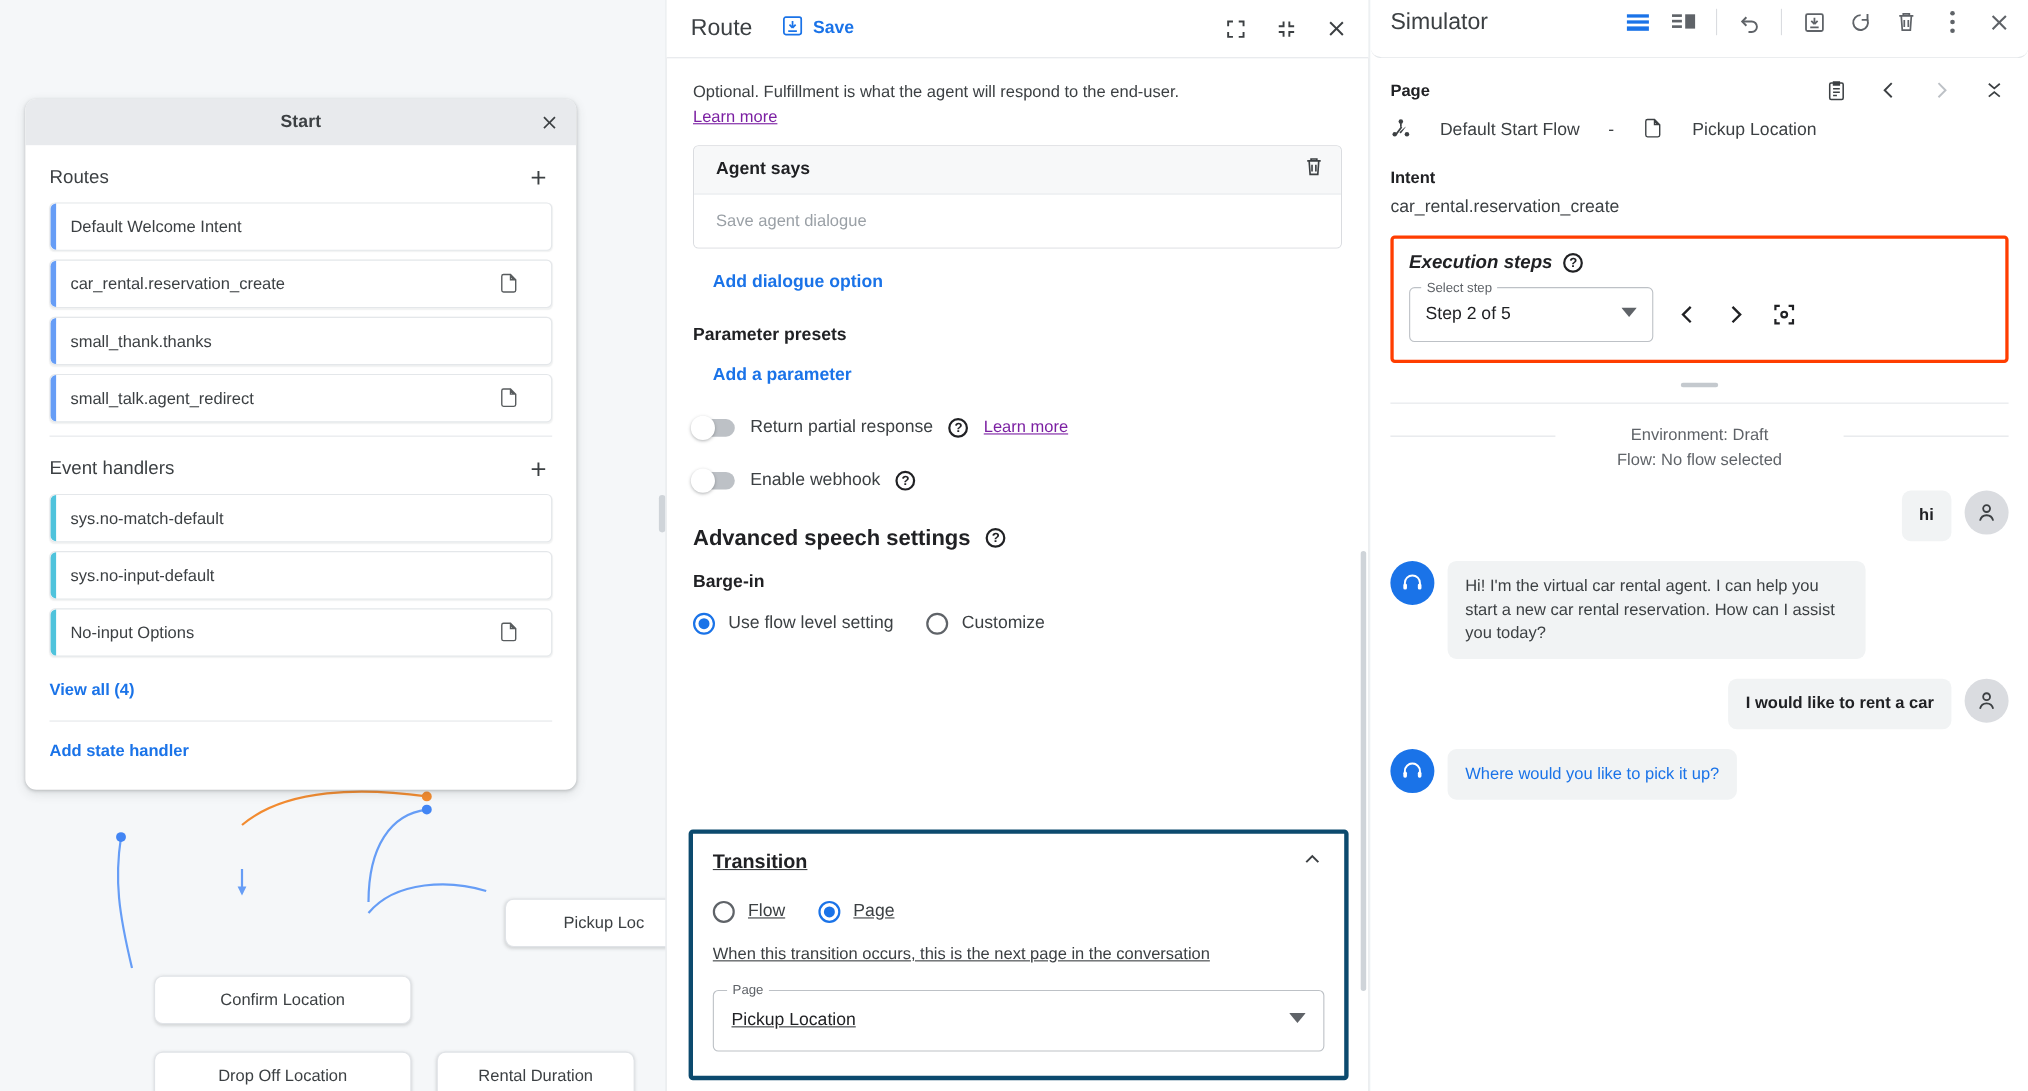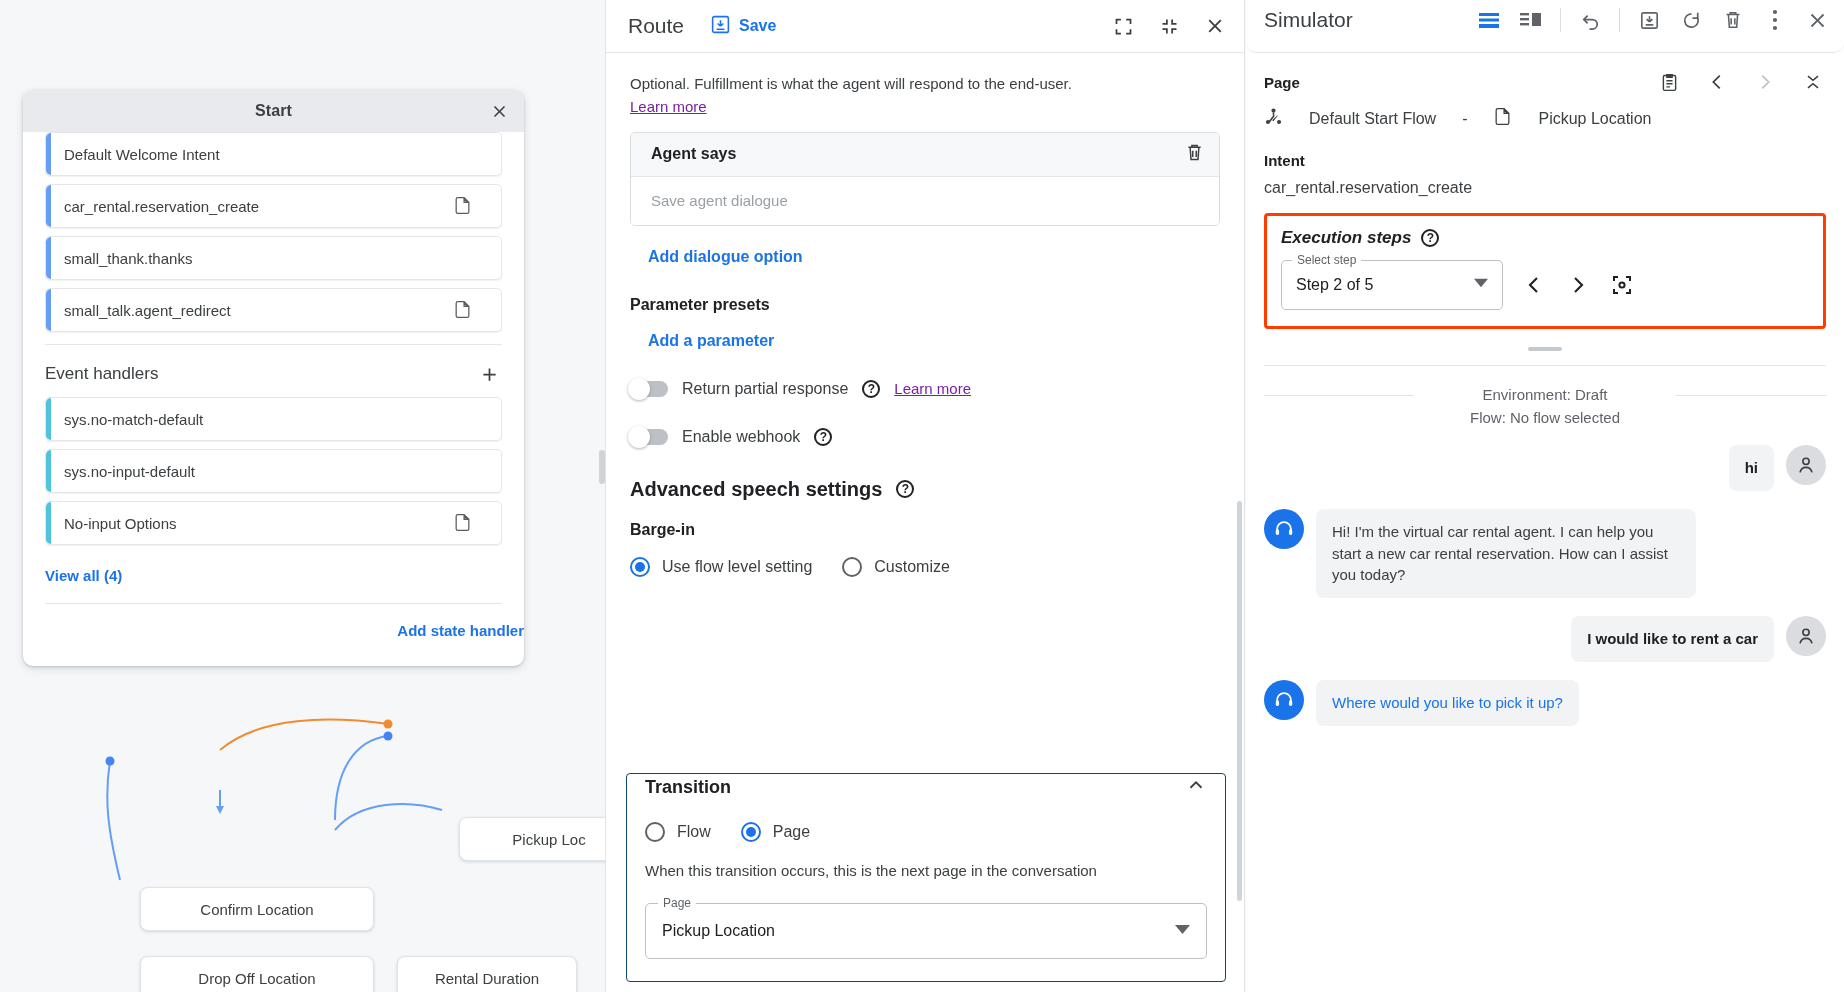--- a/index.html
+++ b/index.html
@@ -55,21 +55,21 @@
     content: ""; position: absolute; left: 0; top: 0; bottom: 0; width: 5px;
     border-radius: 5px 0 0 5px;
   }
   .item-row.route::before { background: #669df6; }
   .item-row.evt::before { background: #4fc3dc; }
   .item-row .nm { font-size: 15px; color: #3c4043; flex: 1; }
   .doc-ic { width: 20px; height: 20px; opacity: .85; }
   .divider { height: 1px; background: #e4e7ea; margin: 12px 22px 0 22px; }
   .link-blue { color: #1a73e8; font-size: 15px; font-weight: 700; cursor: pointer; }
   .viewall { padding: 14px 0 6px 22px; }
-  .addstate { padding: 18px 0 26px 22px; text-align: right; }
+  .addstate { padding: 18px 0 26px 22px; }
 
   
   .node {
     position: absolute; background: #ffffff; border: 1px solid #e0e3e7;
     border-radius: 8px; height: 44px; display: flex; align-items: center;
     justify-content: center; font-size: 15px; color: #3c4043;
     box-shadow: 0 1px 3px rgba(60,64,67,.18); cursor: pointer; overflow: hidden;
   }
 
   
@@ -116,22 +116,23 @@
   .radio-row { display: flex; align-items: center; gap: 12px; margin-top: 18px; }
   .radio { width: 20px; height: 20px; border: 2px solid #5f6368; border-radius: 50%;
     display: flex; align-items: center; justify-content: center; cursor: pointer; flex: none; }
   .radio.on { border-color: #1a73e8; }
   .radio.on::after { content:""; width: 10px; height: 10px; border-radius: 50%; background: #1a73e8; }
   .radio-lbl { font-size: 16px; color: #3c4043; margin-right: 18px; }
 
   
   .transition {
     position: absolute; left: 20px; right: 18px; bottom: 10px;
-    border: 1px solid #0c4a6e; border-radius: 4px; background: #fff;
-    padding: 0 18px 22px 18px;
+    border: 4px solid #0c4a6e; border-radius: 4px; background: #fff;
+    padding: 12px 18px 22px 18px;
+    text-decoration: underline;
   }
   .tr-head { display: flex; align-items: center; }
   .tr-head .t { font-size: 18px; font-weight: 700; color: #202124; flex: 1; }
   .tr-desc { font-size: 15px; color: #3c4043; margin-top: 20px; }
   .mat-field {
     margin-top: 24px; position: relative; height: 56px;
     border: 1px solid #bdc1c6; border-radius: 5px; display: flex; align-items: center;
     padding: 0 16px; cursor: pointer;
   }
   .mat-field .flabel {
@@ -244,20 +245,28 @@
       <div class="start-head">
         <span class="title">Start</span>
         <span class="closex">
           <svg width="19" height="19" viewBox="0 0 24 24">
               <path d="M19 6.4L17.6 5 12 10.6 6.4 5 5 6.4 10.6 12 5 17.6 6.4 19 12 13.4 17.6 19 19 17.6 13.4 12z" fill="#3c4043"></path>
             </svg>
         </span>
       </div>
 
       <div class="panel-body">
+        <div class="sec-head">
+          <span class="lbl">Routes</span>
+          <span class="plus">
+            <svg width="21" height="21" viewBox="0 0 24 24">
+                <path d="M19 13h-6v6h-2v-6H5v-2h6V5h2v6h6z" fill="#3c4043"></path>
+              </svg>
+          </span>
+        </div>
 
         <div class="item-row route">
           <span class="nm">Default Welcome Intent</span>
         </div>
         <div class="item-row route">
           <span class="nm">car_rental.reservation_create</span>
           <span class="doc-ic">
             <svg width="19" height="19" viewBox="0 0 24 24">
                 <path d="M14 2H6a2 2 0 0 0-2 2v16a2 2 0 0 0 2 2h12a2 2 0 0 0 2-2V8zm0 2l4 4h-4z" fill="none" stroke="#3c4043" stroke-width="1.6"></path>
               </svg>

